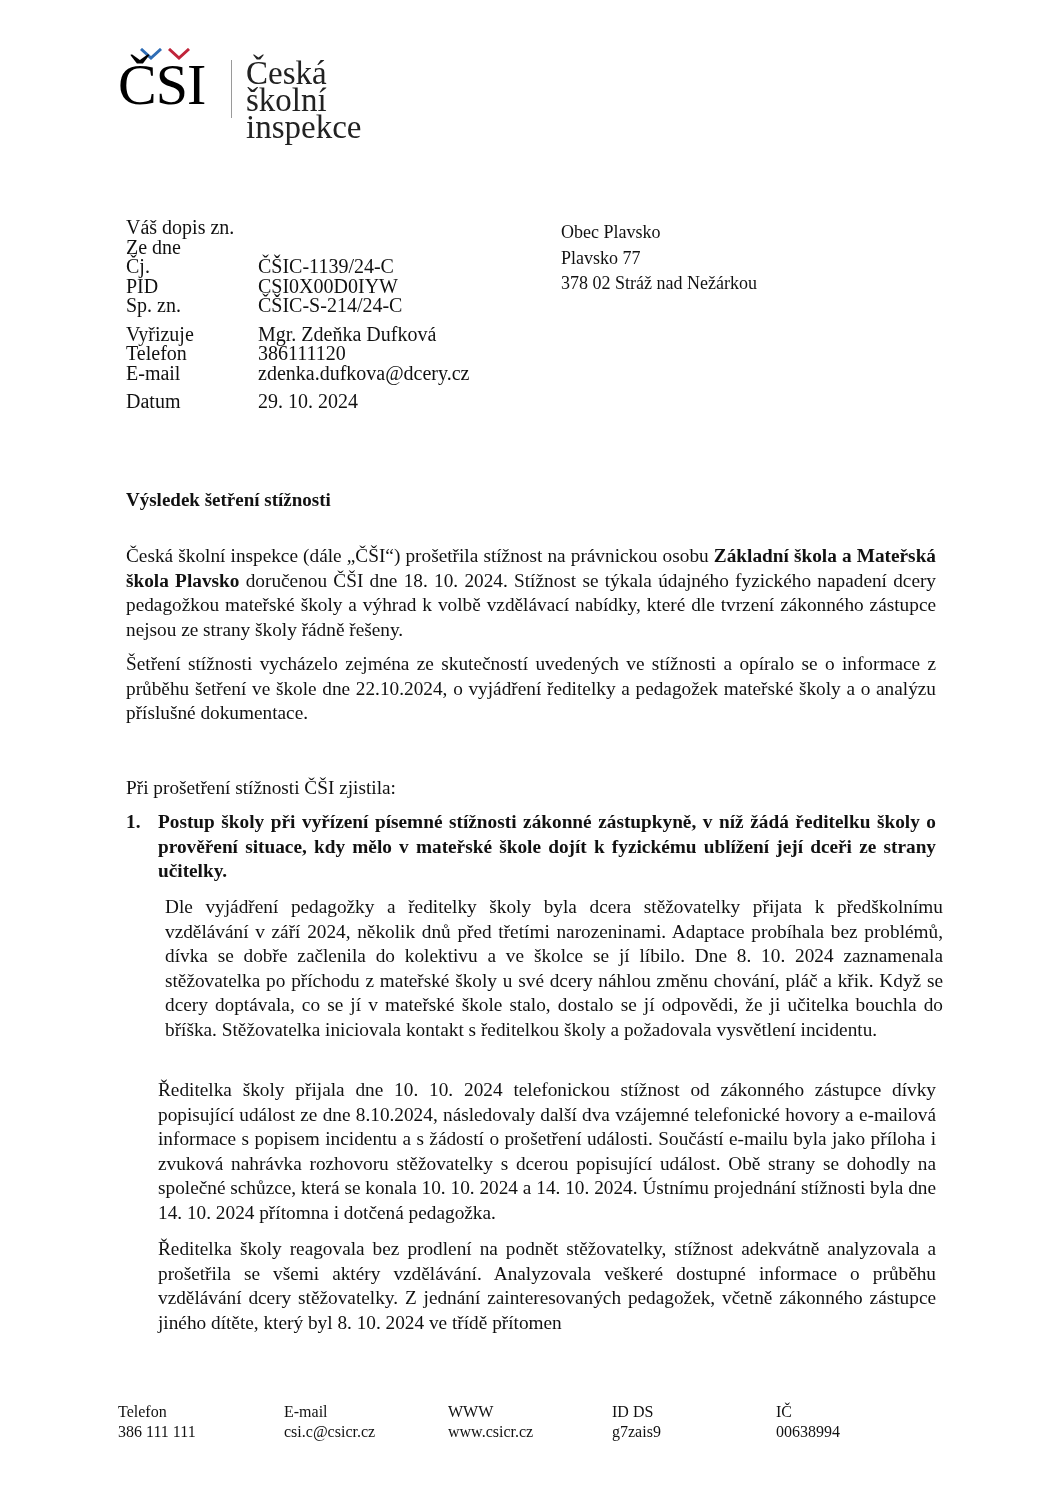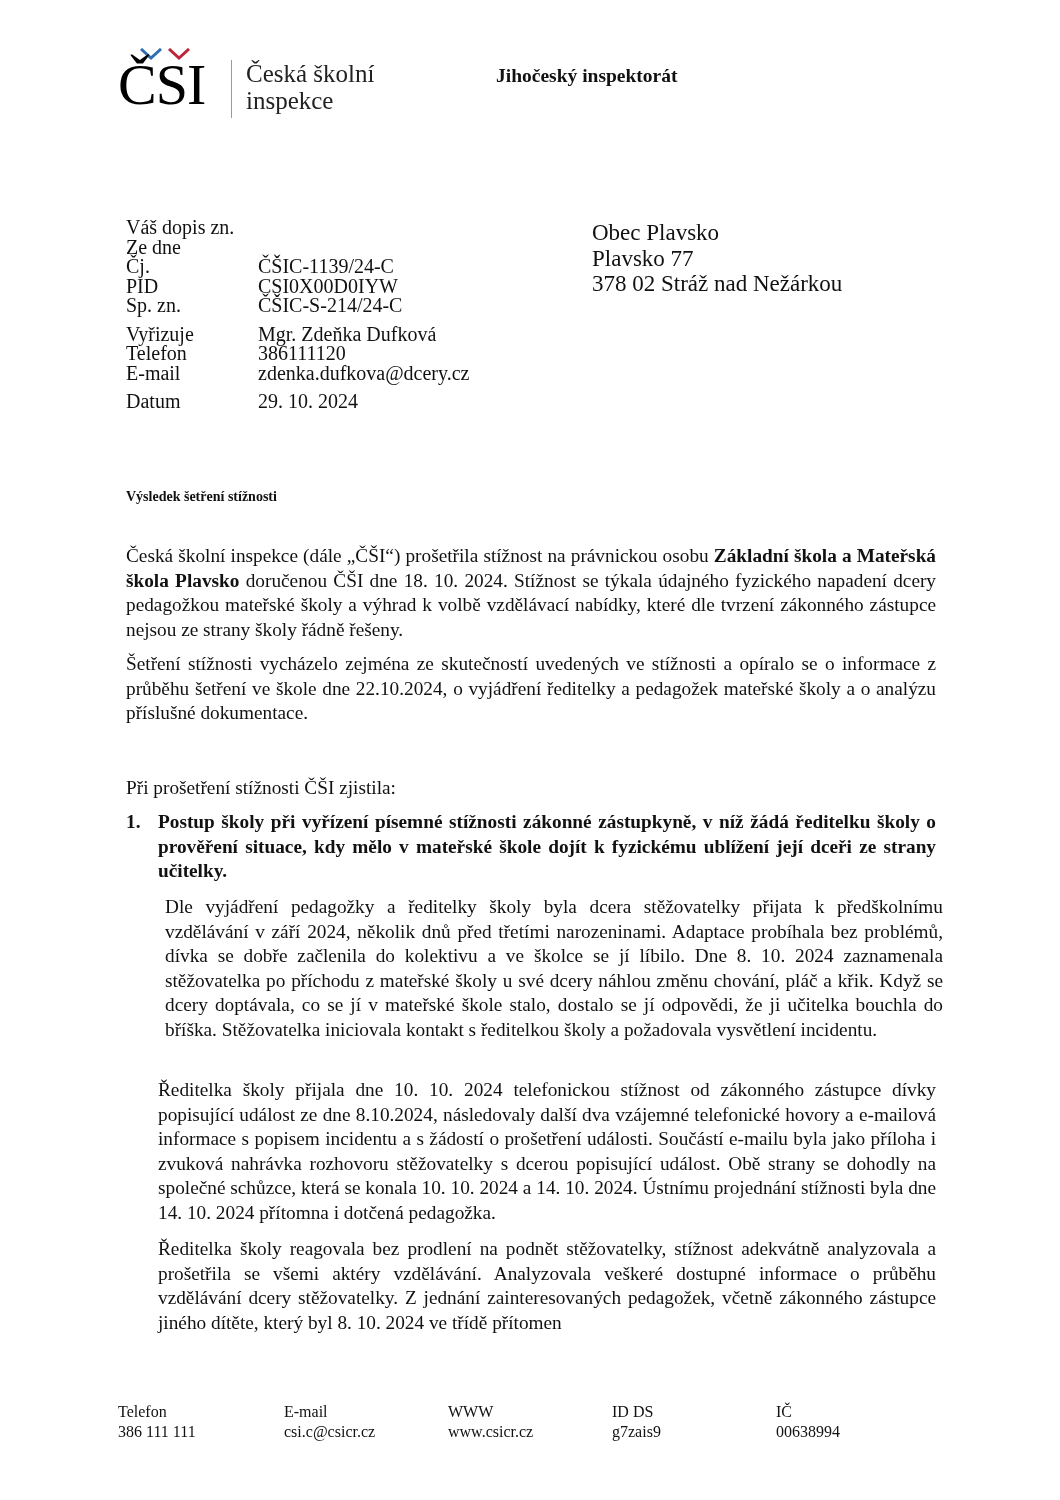--- a/index.html
+++ b/index.html
@@ -11,36 +11,36 @@
 
   
   .logo { left: 118px; top: 46px; width: 290px; height: 80px; }
   .logo-letters {
     position: absolute; left: 0; top: 10px; font-size: 58px; line-height: 58px;
     font-family: "Liberation Serif", serif; letter-spacing: -1px; color: #000000;
   }
   .logo-chev { position: absolute; top: 2px; width: 22px; height: 12px; }
   .logo-divider { position: absolute; left: 113px; top: 14px; width: 1px; height: 58px; background: #9a9a9a; }
   .logo-name {
-    position: absolute; left: 128px; top: 14px; font-size: 25px; line-height: 27px; color: #222;
+    position: absolute; left: 128px; top: 14px; font-size: 33px; line-height: 27px; color: #222;
   }
 
   
   .hdr { left: 496px; top: 63px; font-weight: bold; font-size: 19.5px; line-height: 25px; }
 
   
   .meta { left: 126px; top: 218px; font-size: 20px; line-height: 19.5px; }
   .meta-row { display: flex; }
   .meta-label { width: 132px; }
   .meta-gap { height: 9px; }
 
-  .addr { left: 592px; top: 220px; font-size: 23px; line-height: 25.5px; }
+  .addr { left: 561px; top: 220px; font-size: 18px; line-height: 25.5px; }
 
   
-  .title { left: 126px; top: 489px; font-weight: bold; font-size: 14px; }
+  .title { left: 126px; top: 489px; font-weight: bold; font-size: 19px; }
   .para {
     font-size: 19.3px; line-height: 24.6px; text-align: justify; text-align-last: left;
   }
   .p1 { left: 126px; top: 544px; width: 810px; }
   .p2 { left: 126px; top: 652px; width: 810px; }
   .p3 { left: 126px; top: 776px; width: 810px; }
   .item1 { left: 126px; top: 810px; width: 810px; }
   .item-num { position: absolute; left: 0; top: 0; font-weight: bold; }
   .item-text { position: absolute; left: 32px; top: 0; width: 778px; font-weight: bold; }
   .p4 { left: 148px; top: 895px; width: 778px; margin-left: 17px; }
@@ -64,21 +64,20 @@
   </svg>
   <div class="logo-letters">ČSI</div>
   <div class="logo-divider"></div>
   <div class="logo-name">
     <div>Česká školní</div>
     <div>inspekce</div>
   </div>
 </div>
 
 <div class="abs hdr">
-  <div>Jihočeský inspektorát</div>
 </div>
 
 <div class="abs meta">
   <div class="meta-row">
       <span class="meta-label">Váš dopis zn.</span>
       <span></span>
     </div>
   <div class="meta-row">
       <span class="meta-label">Ze dne</span>
       <span></span>

